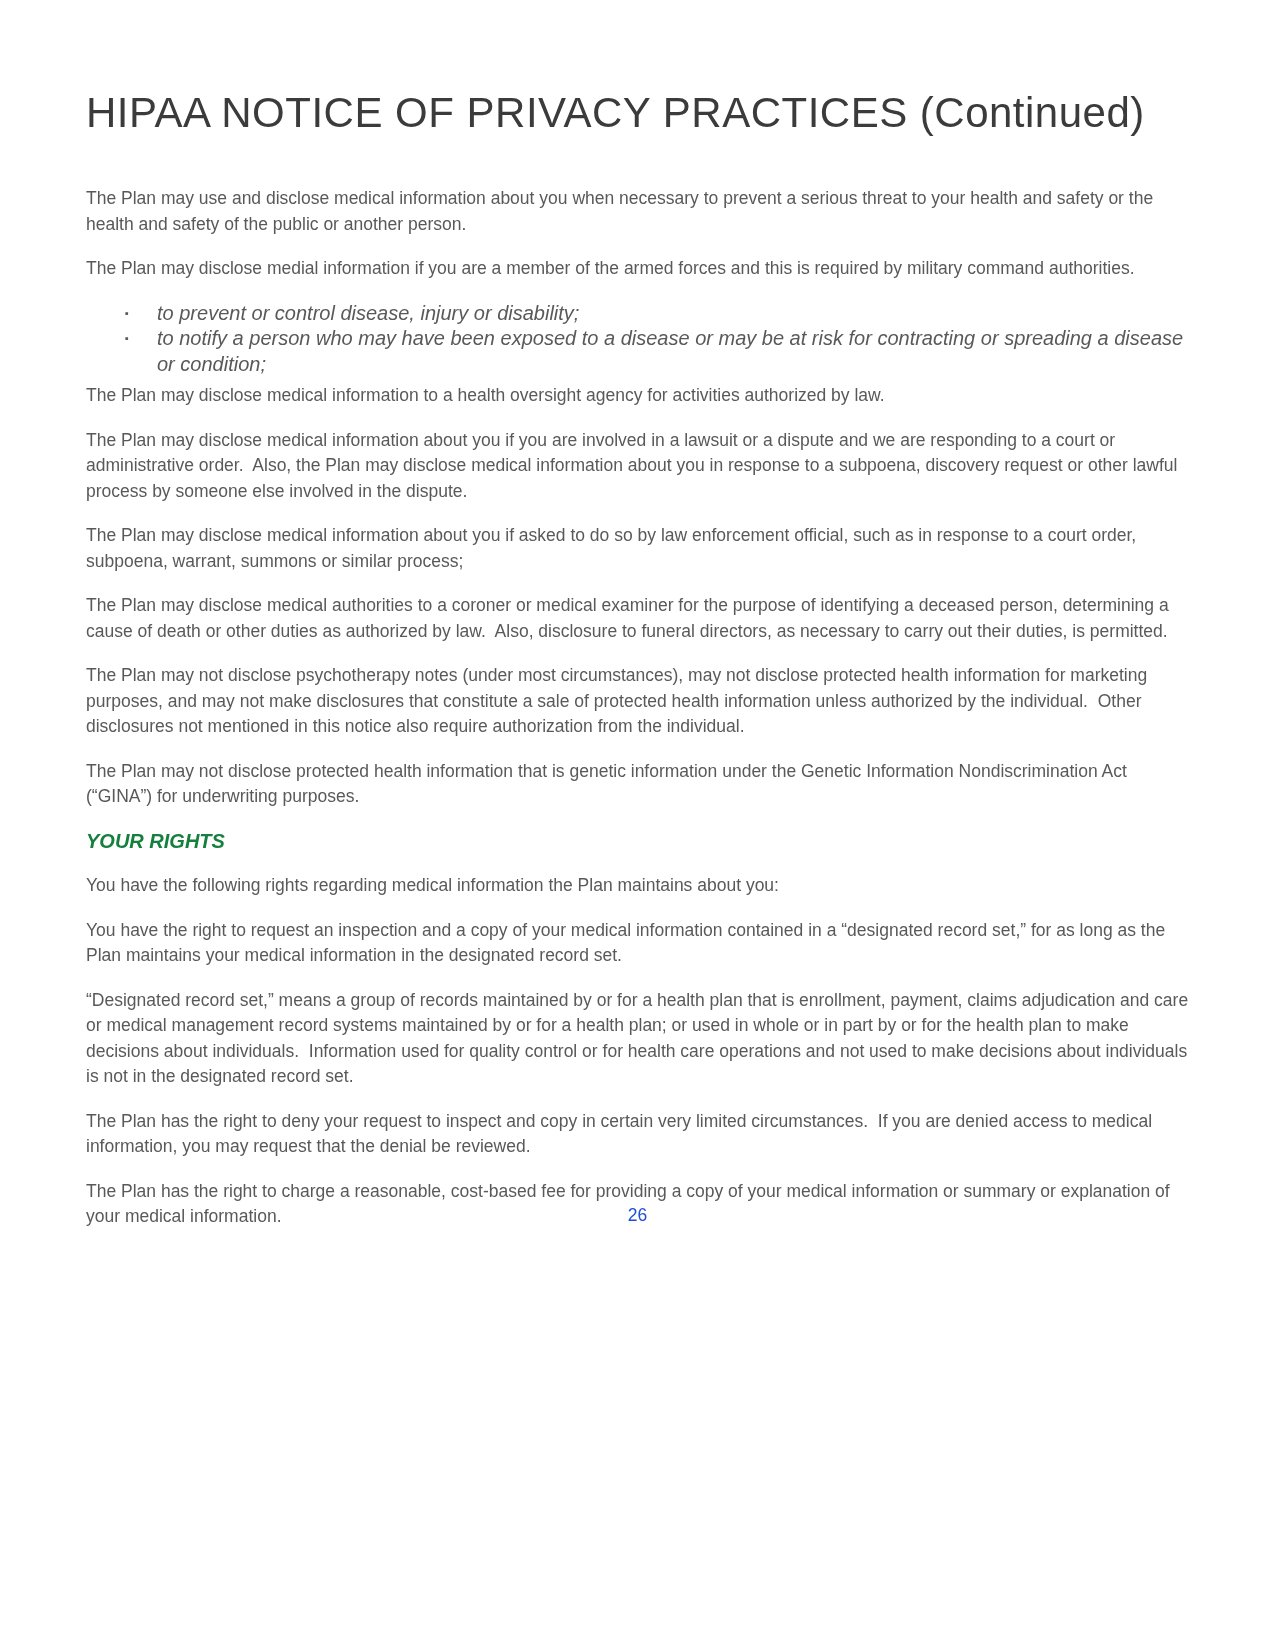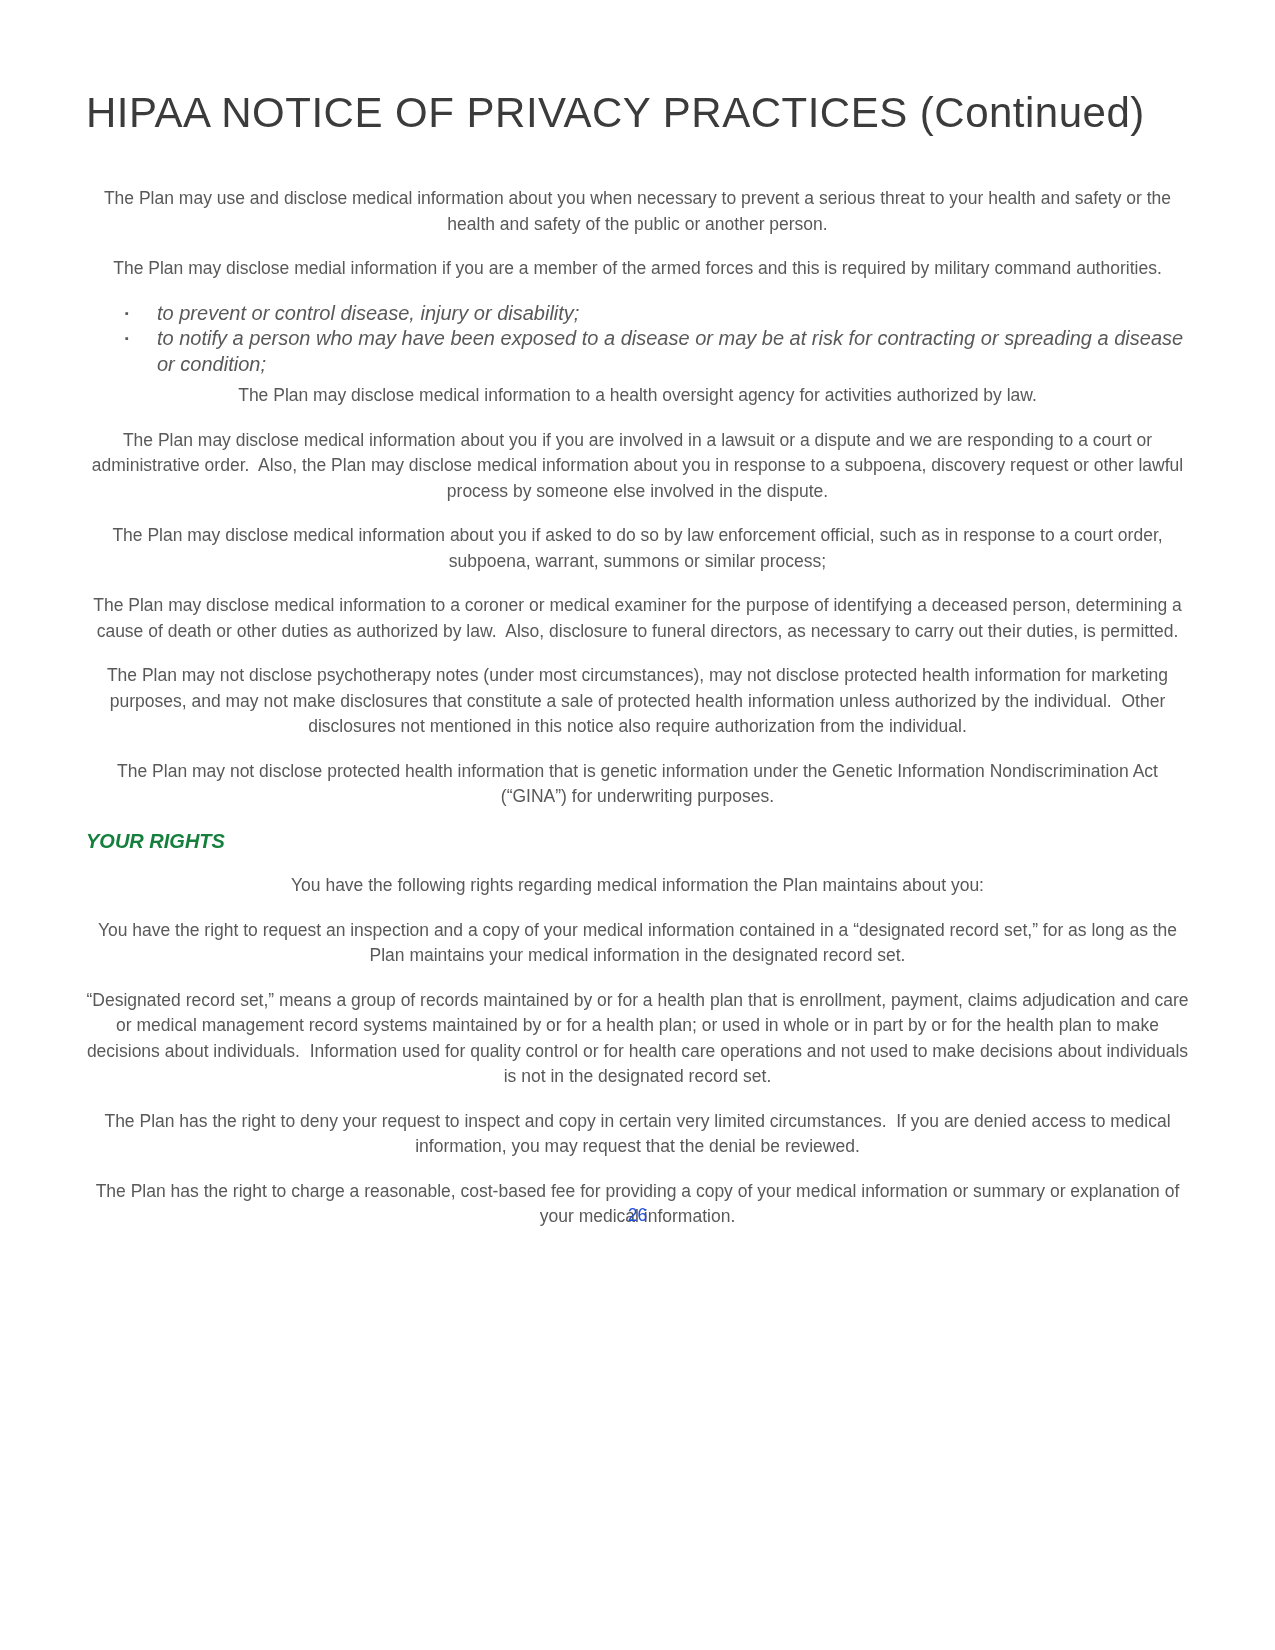--- a/index.html
+++ b/index.html
@@ -25,21 +25,20 @@
     color: #3b3b3b;
     line-height: 50px;
     margin: 0 0 48px 0;
     letter-spacing: 0.5px;
   }
   .para {
     font-size: 17.5px;
     line-height: 25.5px;
     margin: 0 0 19px 0;
     white-space: pre-wrap;
-    text-align: center;
   }
   .bullet-list {
     margin: 0 0 6px 0;
   }
   .bullet-item {
     display: flex;
     align-items: flex-start;
     padding-left: 39px;
     box-sizing: border-box;
   }
@@ -97,21 +96,21 @@
       <span class="bullet-text">to notify a person who may have been exposed to a disease or may be at risk for contracting or spreading a disease or condition;</span>
     </div>
   </div>
 
   <p class="para">The Plan may disclose medical information to a health oversight agency for activities authorized by law.</p>
 
   <p class="para">The Plan may disclose medical information about you if you are involved in a lawsuit or a dispute and we are responding to a court or administrative order.  Also, the Plan may disclose medical information about you in response to a subpoena, discovery request or other lawful process by someone else involved in the dispute.</p>
 
   <p class="para">The Plan may disclose medical information about you if asked to do so by law enforcement official, such as in response to a court order, subpoena, warrant, summons or similar process;</p>
 
-  <p class="para">The Plan may disclose medical information to a coroner or medical examiner for the purpose of identifying a deceased person, determining a cause of death or other duties as authorized by law.  Also, disclosure to funeral directors, as necessary to carry out their duties, is permitted.</p>
+  <p class="para">The Plan may disclose medical authorities to a coroner or medical examiner for the purpose of identifying a deceased person, determining a cause of death or other duties as authorized by law.  Also, disclosure to funeral directors, as necessary to carry out their duties, is permitted.</p>
 
   <p class="para">The Plan may not disclose psychotherapy notes (under most circumstances), may not disclose protected health information for marketing purposes, and may not make disclosures that constitute a sale of protected health information unless authorized by the individual.  Other disclosures not mentioned in this notice also require authorization from the individual.</p>
 
   <p class="para">The Plan may not disclose protected health information that is genetic information under the Genetic Information Nondiscrimination Act (“GINA”) for underwriting purposes.</p>
 
   <h2 class="section-heading">YOUR RIGHTS</h2>
 
   <p class="para">You have the following rights regarding medical information the Plan maintains about you:</p>
 
   <p class="para">You have the right to request an inspection and a copy of your medical information contained in a “designated record set,” for as long as the Plan maintains your medical information in the designated record set.</p>

